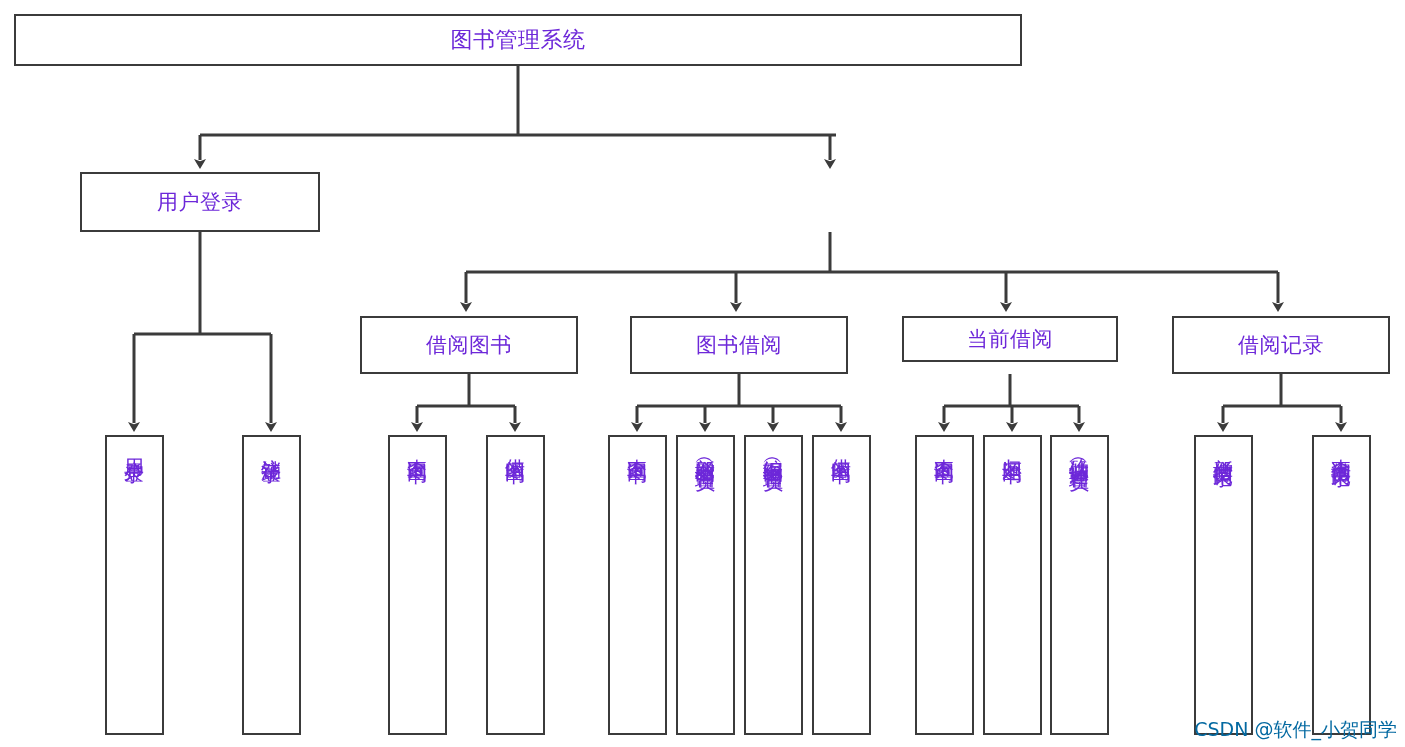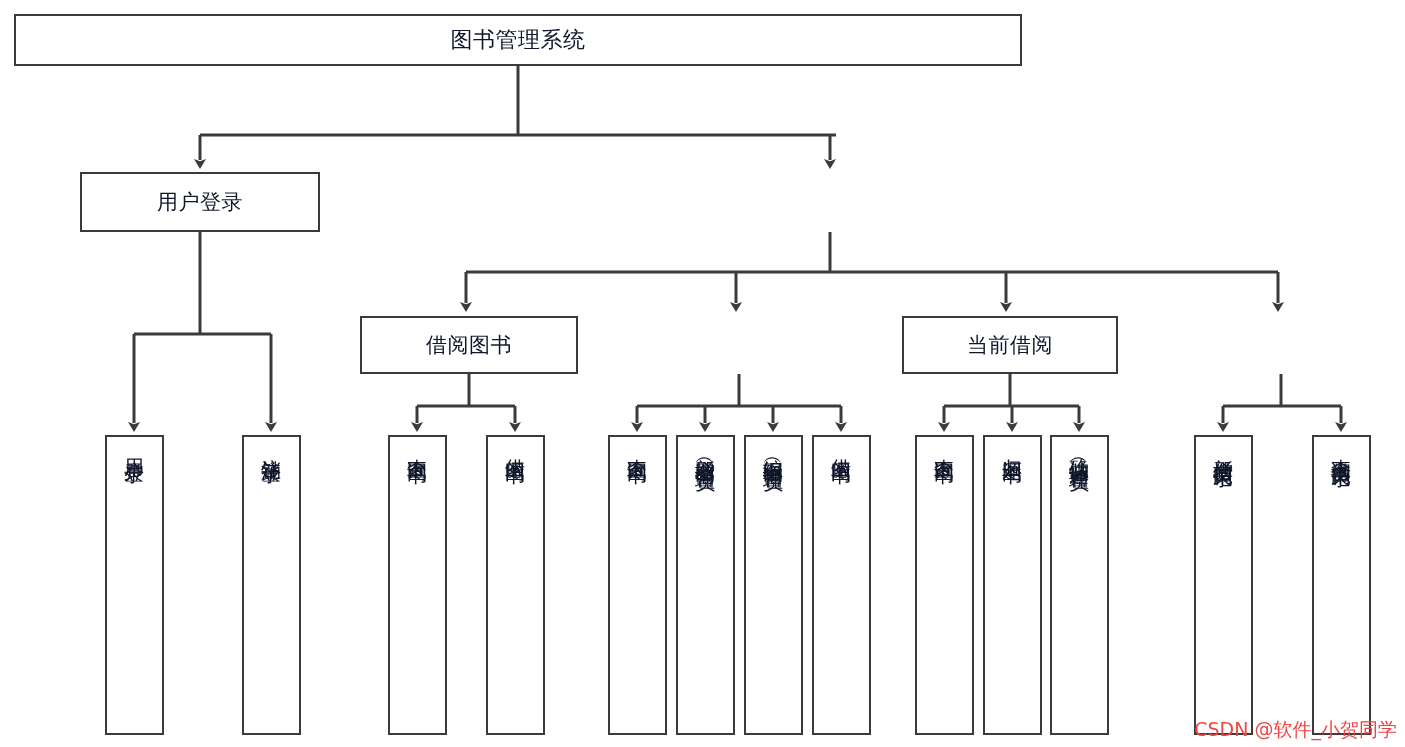--- a/index.html
+++ b/index.html
@@ -29,21 +29,21 @@
     box-sizing: border-box;
     background: #ffffff;
     border: 2px solid #3b3b3b;
     display: flex;
     align-items: center;
     justify-content: center;
     z-index: 2;
   }
   .node-label {
     font-size: 21px;
-    color: #0f172a;
+    color: #6d28d9;
     line-height: 1.18;
     letter-spacing: 0.5px;
     white-space: nowrap;
     text-align: right;
   }
   .node.leaf .node-label {
     writing-mode: vertical-rl;
     text-orientation: upright;
     font-size: 20px;
     letter-spacing: 2px;
@@ -54,21 +54,21 @@
     align-items: flex-start;
     justify-content: center;
     padding-top: 6px;
   }
   .node.root .node-label { font-size: 22px; }
   #watermark {
     position: absolute;
     right: 8px;
     bottom: 4px;
     font-size: 19px;
-    color: #ef4444;
+    color: #0369a1;
     z-index: 5;
     white-space: nowrap;
     pointer-events: none;
   }
 </style>
 </head>
 <body>
 
 <div id="diagram-root">
 
@@ -126,22 +126,28 @@
     <span class="node-label">图书管理系统</span>
   </div>
 
   <div class="node" style="left:80px; top:172px; width:240px; height:60px;">
     <span class="node-label">用户登录</span>
   </div>
 
   <div class="node" style="left:360px; top:316px; width:218px; height:58px;">
     <span class="node-label">借阅图书</span>
   </div>
-  <div class="node" style="left:902px; top:316px; width:216px; height:58px;">
+  <div class="node" style="left:630px; top:316px; width:218px; height:58px;">
+    <span class="node-label">图书借阅</span>
+  </div>
+  <div class="node" style="left:902px; top:316px; width:216px; height:46px;">
     <span class="node-label">当前借阅</span>
+  </div>
+  <div class="node" style="left:1172px; top:316px; width:218px; height:58px;">
+    <span class="node-label">借阅记录</span>
   </div>
 
   <div class="node leaf" style="left:105px; top:435px; width:59px; height:300px;">
     <span class="node-label">用户登录</span>
   </div>
   <div class="node leaf" style="left:242px; top:435px; width:59px; height:300px;">
     <span class="node-label">注销登录</span>
   </div>
   <div class="node leaf" style="left:388px; top:435px; width:59px; height:300px;">
     <span class="node-label">查询图书</span>

